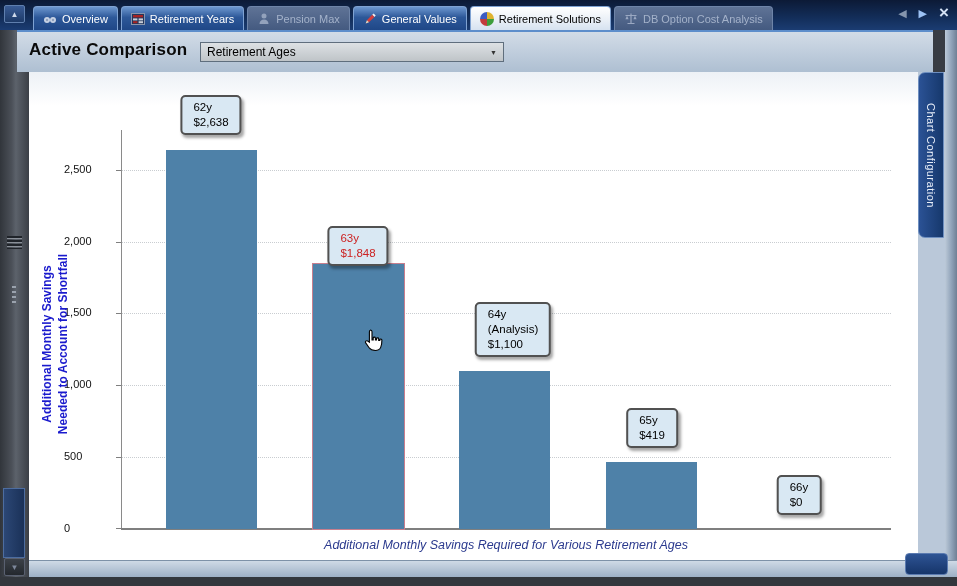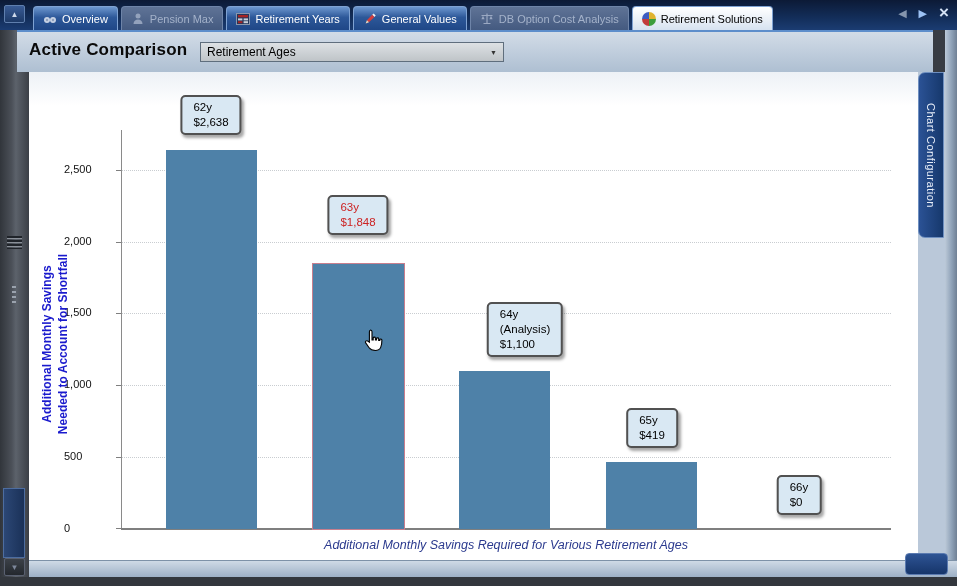--- a/index.html
+++ b/index.html
@@ -97,67 +97,67 @@
       <div class="tab normal">
         <svg class="ticon" viewBox="0 0 14 14">
           <circle cx="4" cy="8" r="3" fill="#c7d2e4"></circle>
             <circle cx="10" cy="8" r="3" fill="#c7d2e4"></circle>
           <circle cx="4" cy="8" r="1.2" fill="#8fa0bc"></circle>
             <circle cx="10" cy="8" r="1.2" fill="#8fa0bc"></circle>
         </svg>
         <span>Overview</span>
       </div>
 
-      <div class="tab disabled">
-        <svg class="ticon" viewBox="0 0 14 14">
-          <circle cx="7" cy="4" r="2.5" fill="#93a2bc"></circle>
-          <path d="M2.5 12 c0-3 2-4.5 4.5-4.5 s4.5 1.5 4.5 4.5 z" fill="#93a2bc"></path>
-        </svg>
-        <span>Pension Max</span>
-      </div>
-
       <div class="tab normal">
         <svg class="ticon" viewBox="0 0 14 14">
           <rect x="0.5" y="1.5" width="13" height="11" fill="#22365c" stroke="#8a96ac"></rect>
           <rect x="2" y="3" width="10" height="2.4" fill="#a62424"></rect>
           <rect x="2" y="6.4" width="4.4" height="2" fill="#c9cfd9"></rect>
           <rect x="7.6" y="6.4" width="4.4" height="2" fill="#c9cfd9"></rect>
           <rect x="2" y="9.2" width="4.4" height="2" fill="#a62424"></rect>
           <rect x="7.6" y="9.2" width="4.4" height="2" fill="#c9cfd9"></rect>
         </svg>
         <span>Retirement Years</span>
       </div>
 
+      <div class="tab disabled">
+        <svg class="ticon" viewBox="0 0 14 14">
+          <circle cx="7" cy="4" r="2.5" fill="#93a2bc"></circle>
+          <path d="M2.5 12 c0-3 2-4.5 4.5-4.5 s4.5 1.5 4.5 4.5 z" fill="#93a2bc"></path>
+        </svg>
+        <span>Pension Max</span>
+      </div>
+
       <div class="tab normal">
         <svg class="ticon" viewBox="0 0 14 14">
           <g transform="rotate(45 7 7)">
             <rect x="5.6" y="0.5" width="3" height="2" fill="#f0f0f0"></rect>
             <rect x="5.6" y="2.5" width="3" height="7.5" fill="#d43c3c"></rect>
             <path d="M5.6 10 l1.5 3.2 1.5 -3.2 z" fill="#f0d8b8"></path>
           </g>
         </svg>
         <span>General Values</span>
       </div>
 
-      <div class="tab disabled">
-        <svg class="ticon" viewBox="0 0 14 14">
-          <path d="M7 1.5 v9.5 M3.5 11.5 h7 M1.5 3.5 h11" stroke="#9aa8c2" stroke-width="1.2" fill="none"></path>
-          <path d="M3 3.8 L1.4 7.2 h3.2 z M11 3.8 L9.4 7.2 h3.2 z" fill="#9aa8c2"></path>
-        </svg>
-        <span>DB Option Cost Analysis</span>
-      </div>
-
       <div class="tab active">
         <svg class="ticon" viewBox="0 0 14 14">
           <path d="M7 7 L7 0 A7 7 0 0 1 14 7 z" fill="#e0b32f"></path>
           <path d="M7 7 L14 7 A7 7 0 0 1 7 14 z" fill="#3c9e3c"></path>
           <path d="M7 7 L7 14 A7 7 0 0 1 0 7 z" fill="#c23c3c"></path>
           <path d="M7 7 L0 7 A7 7 0 0 1 7 0 z" fill="#3c5cc2"></path>
         </svg>
         <span>Retirement Solutions</span>
+      </div>
+
+      <div class="tab disabled">
+        <svg class="ticon" viewBox="0 0 14 14">
+          <path d="M7 1.5 v9.5 M3.5 11.5 h7 M1.5 3.5 h11" stroke="#9aa8c2" stroke-width="1.2" fill="none"></path>
+          <path d="M3 3.8 L1.4 7.2 h3.2 z M11 3.8 L9.4 7.2 h3.2 z" fill="#9aa8c2"></path>
+        </svg>
+        <span>DB Option Cost Analysis</span>
       </div>
 
 
     </div>
 
     <div class="tabnav">
       <span class="navbtn">◀</span>
       <span class="navbtn on">▶</span>
       <span class="closebtn">×</span>
     </div>
@@ -206,25 +206,25 @@
     <div class="bar" style="left: 137px; height: 379px;"></div>
     <div class="bar hl" style="left: 284px; height: 265px;"></div>
     <div class="bar" style="left: 430px; height: 158px;"></div>
     <div class="bar" style="left: 577px; height: 67px;"></div>
     <div class="bar" style="left: 724px; height: 0px;"></div>
 
     <div class="bar-box" style="left:182px; top:23px">
       <div>62y</div>
       <div>$2,638</div>
     </div>
-    <div class="bar-box hl" style="left:329px; top:123px">
+    <div class="bar-box hl" style="left:329px; top:154px">
       <div>63y</div>
       <div>$1,848</div>
     </div>
-    <div class="bar-box" style="left:496px; top:230px">
+    <div class="bar-box" style="left:484px; top:230px">
       <div>64y</div>
       <div>(Analysis)</div>
       <div>$1,100</div>
     </div>
     <div class="bar-box" style="left:623px; top:336px">
       <div>65y</div>
       <div>$419</div>
     </div>
     <div class="bar-box" style="left:770px; top:403px">
       <div>66y</div>

